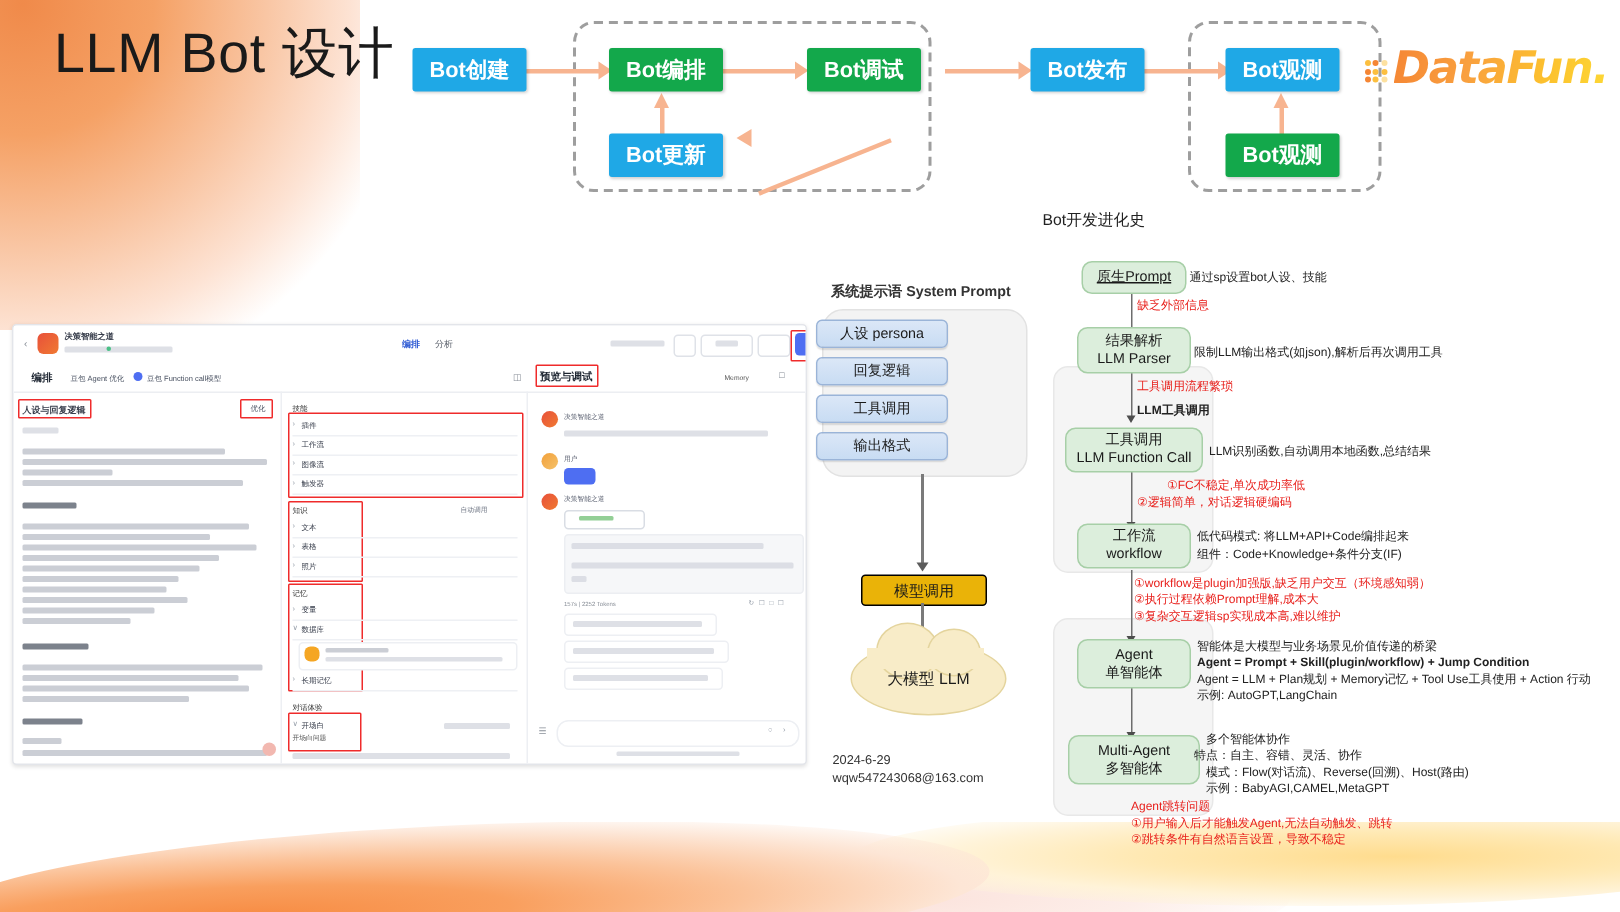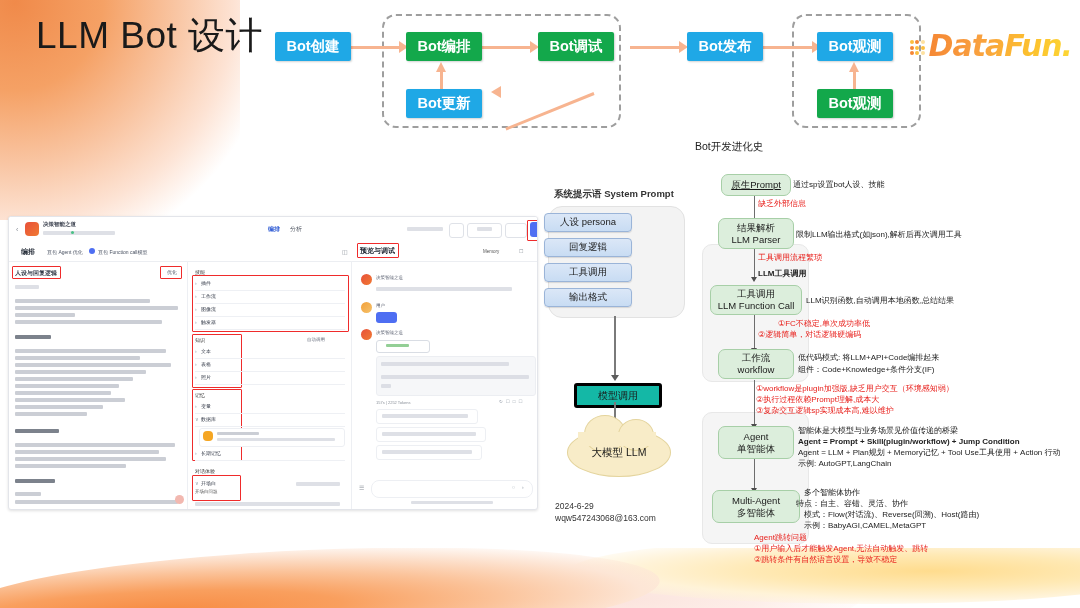--- a/index.html
+++ b/index.html
@@ -82,21 +82,21 @@
     position:absolute;left:14px;width:86px;height:17px;
     background:linear-gradient(#dbe7f7,#c8dcf3);
     border:1px solid #9ab4d8;border-radius:4px;
     font-size:9.5px;color:#1a1a1a;display:flex;align-items:center;justify-content:center;
     box-shadow:0 1px 1px rgba(0,0,0,.12);white-space:nowrap;
   }
   .mid .vline{position:absolute;width:1.6px;background:#7a7a7a;}
   .mid .vtip{position:absolute;width:0;height:0;border-left:4px solid transparent;border-right:4px solid transparent;border-top:6px solid #5c5c5c;}
   .model-call{
     position:absolute;left:44px;top:203px;width:82px;height:19px;
-    background:#14b8a6;border:3px solid #000000;border-radius:3px;
+    background:#eab308;border:1px solid #000000;border-radius:3px;
     font-size:10px;display:flex;align-items:center;justify-content:center;color:#1a1a1a;
   }
   .cloud{
     position:absolute;left:37px;top:248px;width:102px;height:47px;
     background:#f8ecc8;border:1px solid #e4d49d;border-radius:50%;
     display:flex;align-items:center;justify-content:center;
     font-size:10.5px;color:#1a1a1a;
   }
   .cloud::before,.cloud::after{
     content:"";position:absolute;background:#f8ecc8;border:1px solid #e4d49d;border-radius:50%;

